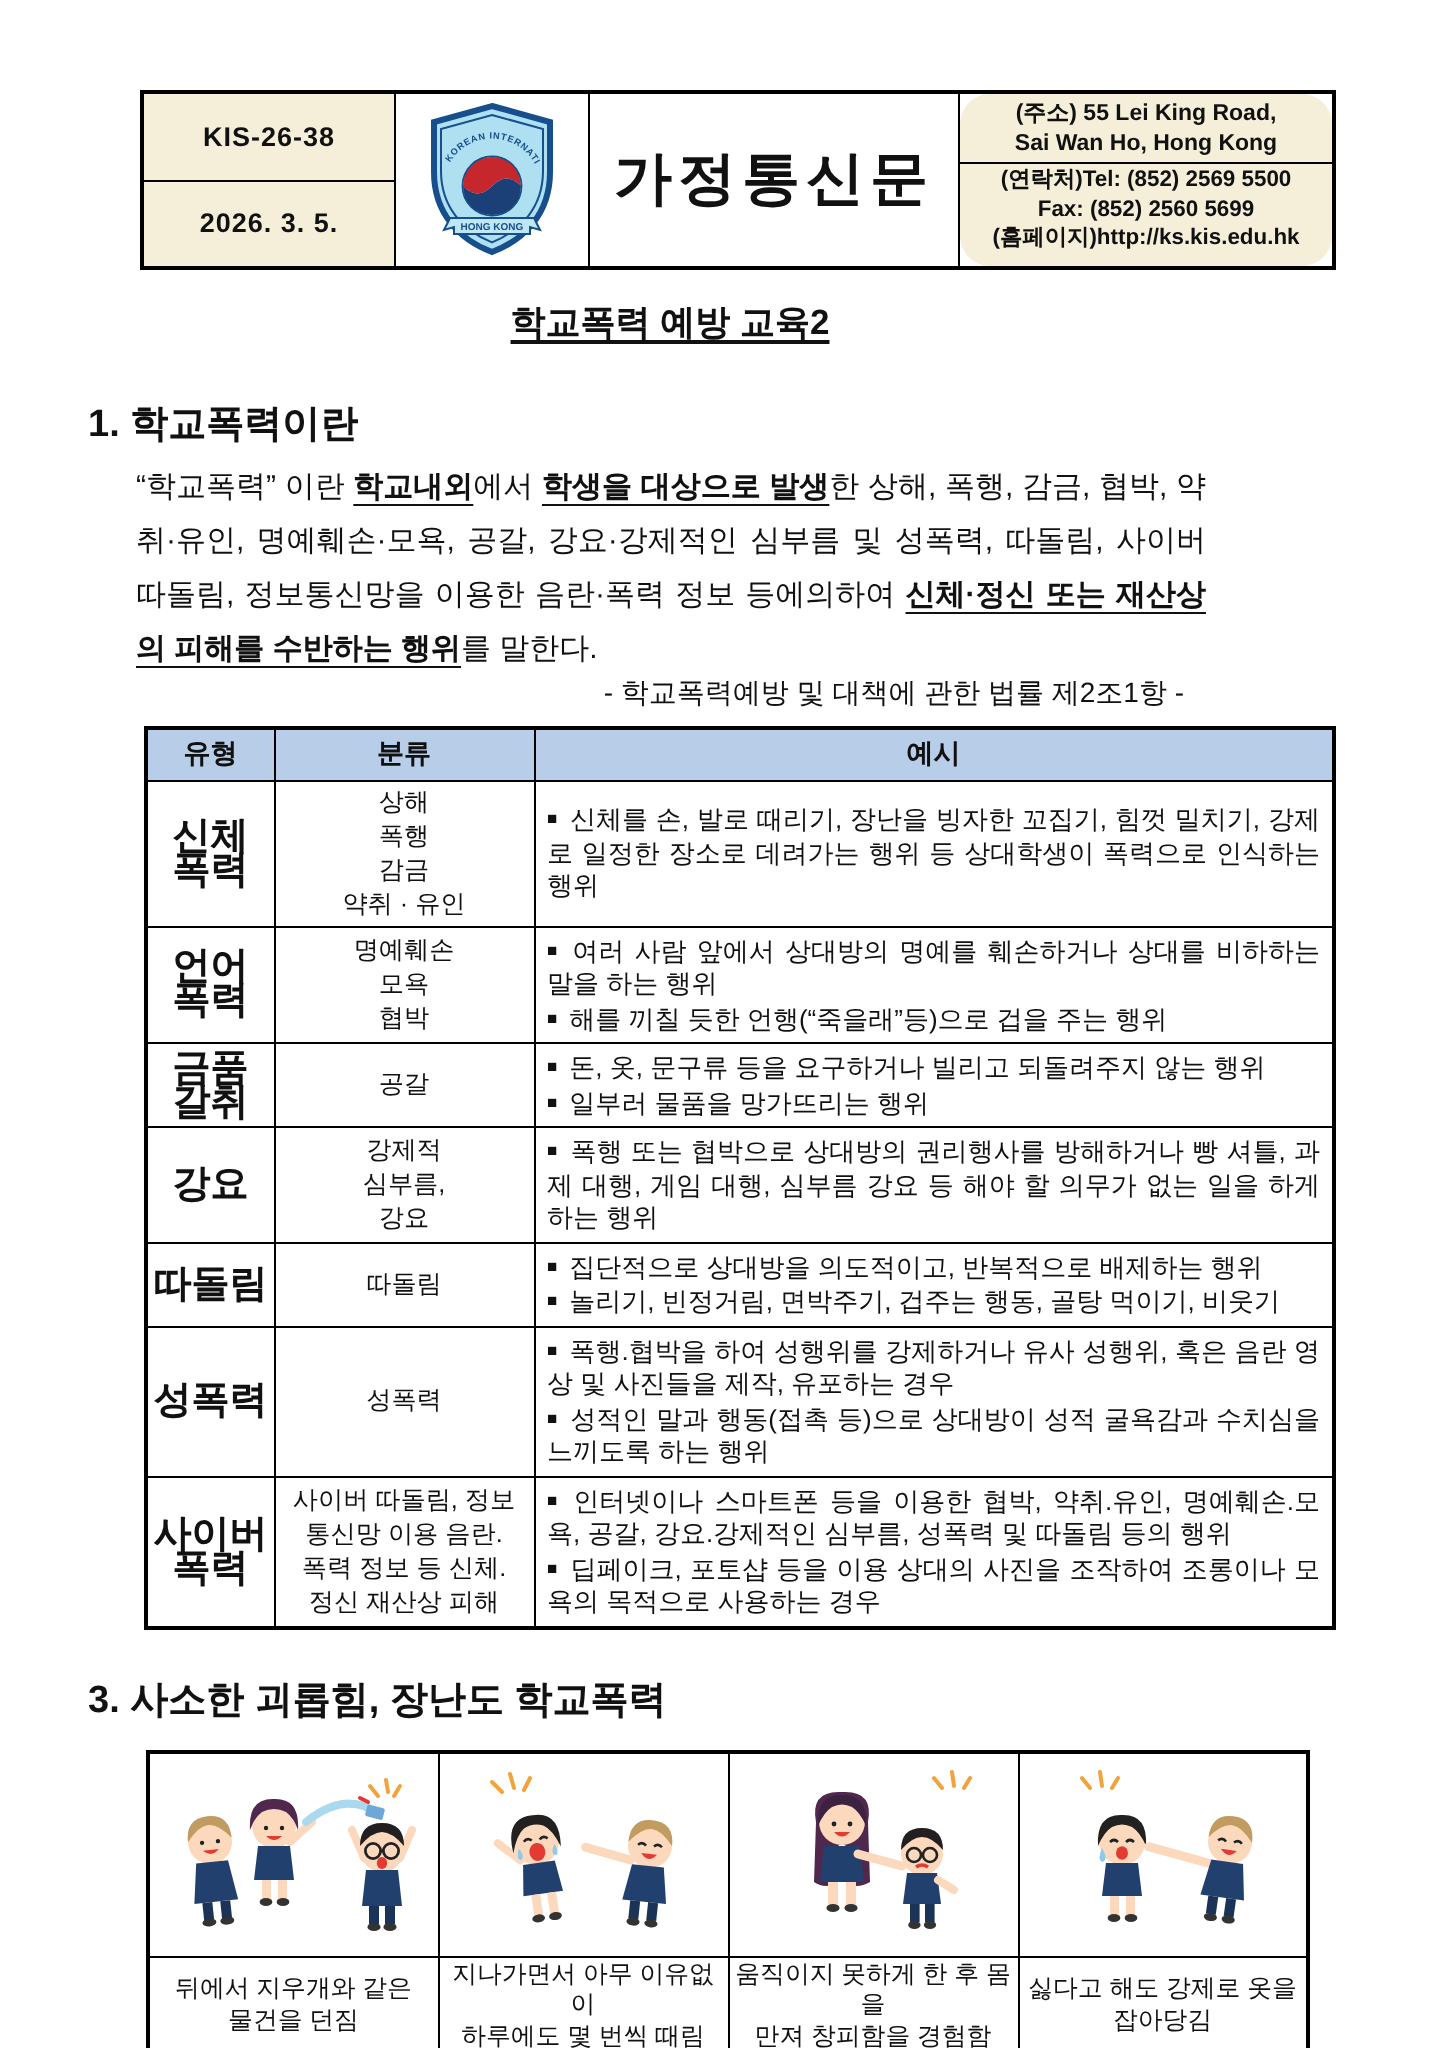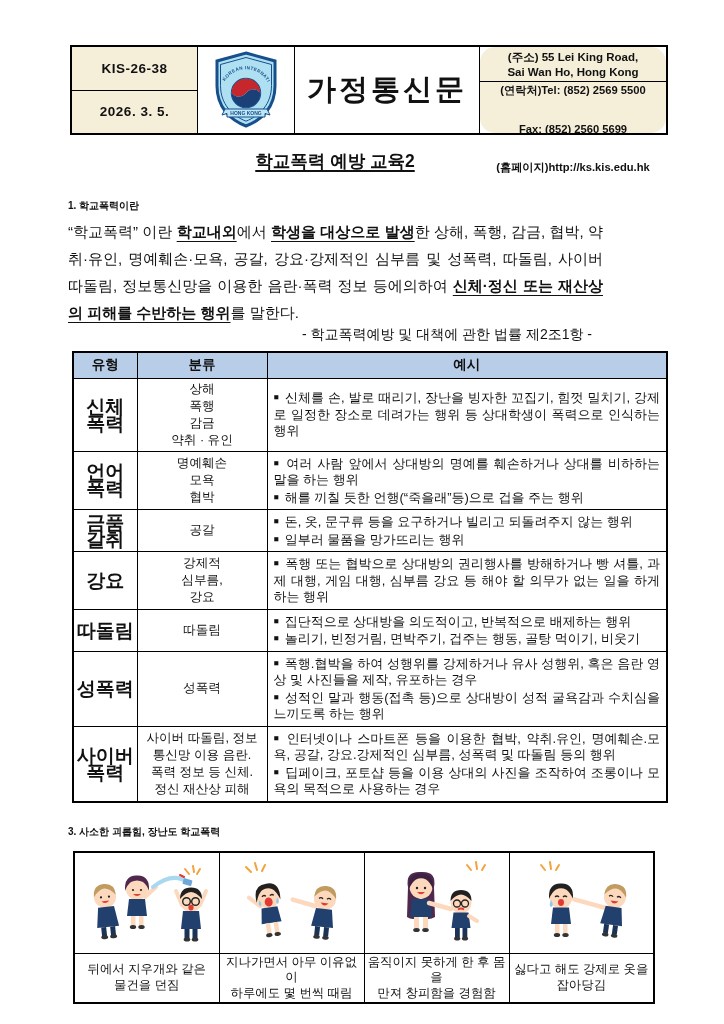--- a/index.html
+++ b/index.html
@@ -15,25 +15,25 @@
   }
   .m-col { box-sizing:border-box; }
   .m-id { width:126px; border-right:1.5px solid #000; background:#f5efda; display:flex; flex-direction:column; }
   .m-id > div { flex:1; display:flex; align-items:center; justify-content:center; font-weight:bold; font-size:13.5px; letter-spacing:.5px; }
   .m-id > div:first-child { border-bottom:1.5px solid #000; }
   .m-logo { width:97px; border-right:1.5px solid #000; background:#fff; display:flex; align-items:center; justify-content:center; }
   .m-title { flex:1; border-right:1.5px solid #000; display:flex; align-items:center; justify-content:center;
              font-size:29px; font-weight:800; letter-spacing:3px; }
   .m-contact { width:186px; background:#f5efda; display:flex; flex-direction:column; font-weight:bold; text-align:center;border-radius:15px; }
   .m-addr { border-bottom:1.5px solid #000; padding:3px 1px 2px; font-size:11.5px; line-height:14.5px; }
-  .m-tel  { flex:1; display:flex; flex-direction:column; justify-content:flex-start; font-size:11.2px; line-height:14.5px; padding:1px;gap:24px; }
+  .m-tel  { flex:1; display:flex; flex-direction:column; justify-content:flex-start; font-size:11.2px; line-height:14.5px; padding:1px; }
   
   .doc-title { margin-top:14px; text-align:center; font-size:17.5px; font-weight:bold; }
   .doc-title span { text-decoration:underline; text-underline-offset:3px; text-decoration-thickness:1.5px; }
-  .sec-h { margin:20px 0 0 68px; font-size:10px; font-weight:bold; }
+  .sec-h { margin:20px 0 0 44px; font-size:19px; font-weight:bold; }
   .para { margin:5px 67px 0 68px; font-size:15px; line-height:27px; text-align:justify; }
   .para .hl { font-weight:bold; text-decoration:underline; text-underline-offset:3.5px; }
   .citation { margin:0 78px 0 0; text-align:right; font-size:14px; }
   
   table { border-collapse:collapse; }
   .types { margin:7px 0 0 72px; width:596px; border:2px solid #000; table-layout:fixed;padding-left:48px; }
   .types th, .types td { border:1.5px solid #000; box-sizing:border-box; }
   .types th { background:#b7cde8; font-size:13.5px; font-weight:bold; height:26px; padding:0; }
   .types col.c1 { width:64px; } .types col.c2 { width:130px; }
   td.c-type { text-align:center; font-weight:bold; font-size:19px; line-height:17px; white-space:pre-line; }

